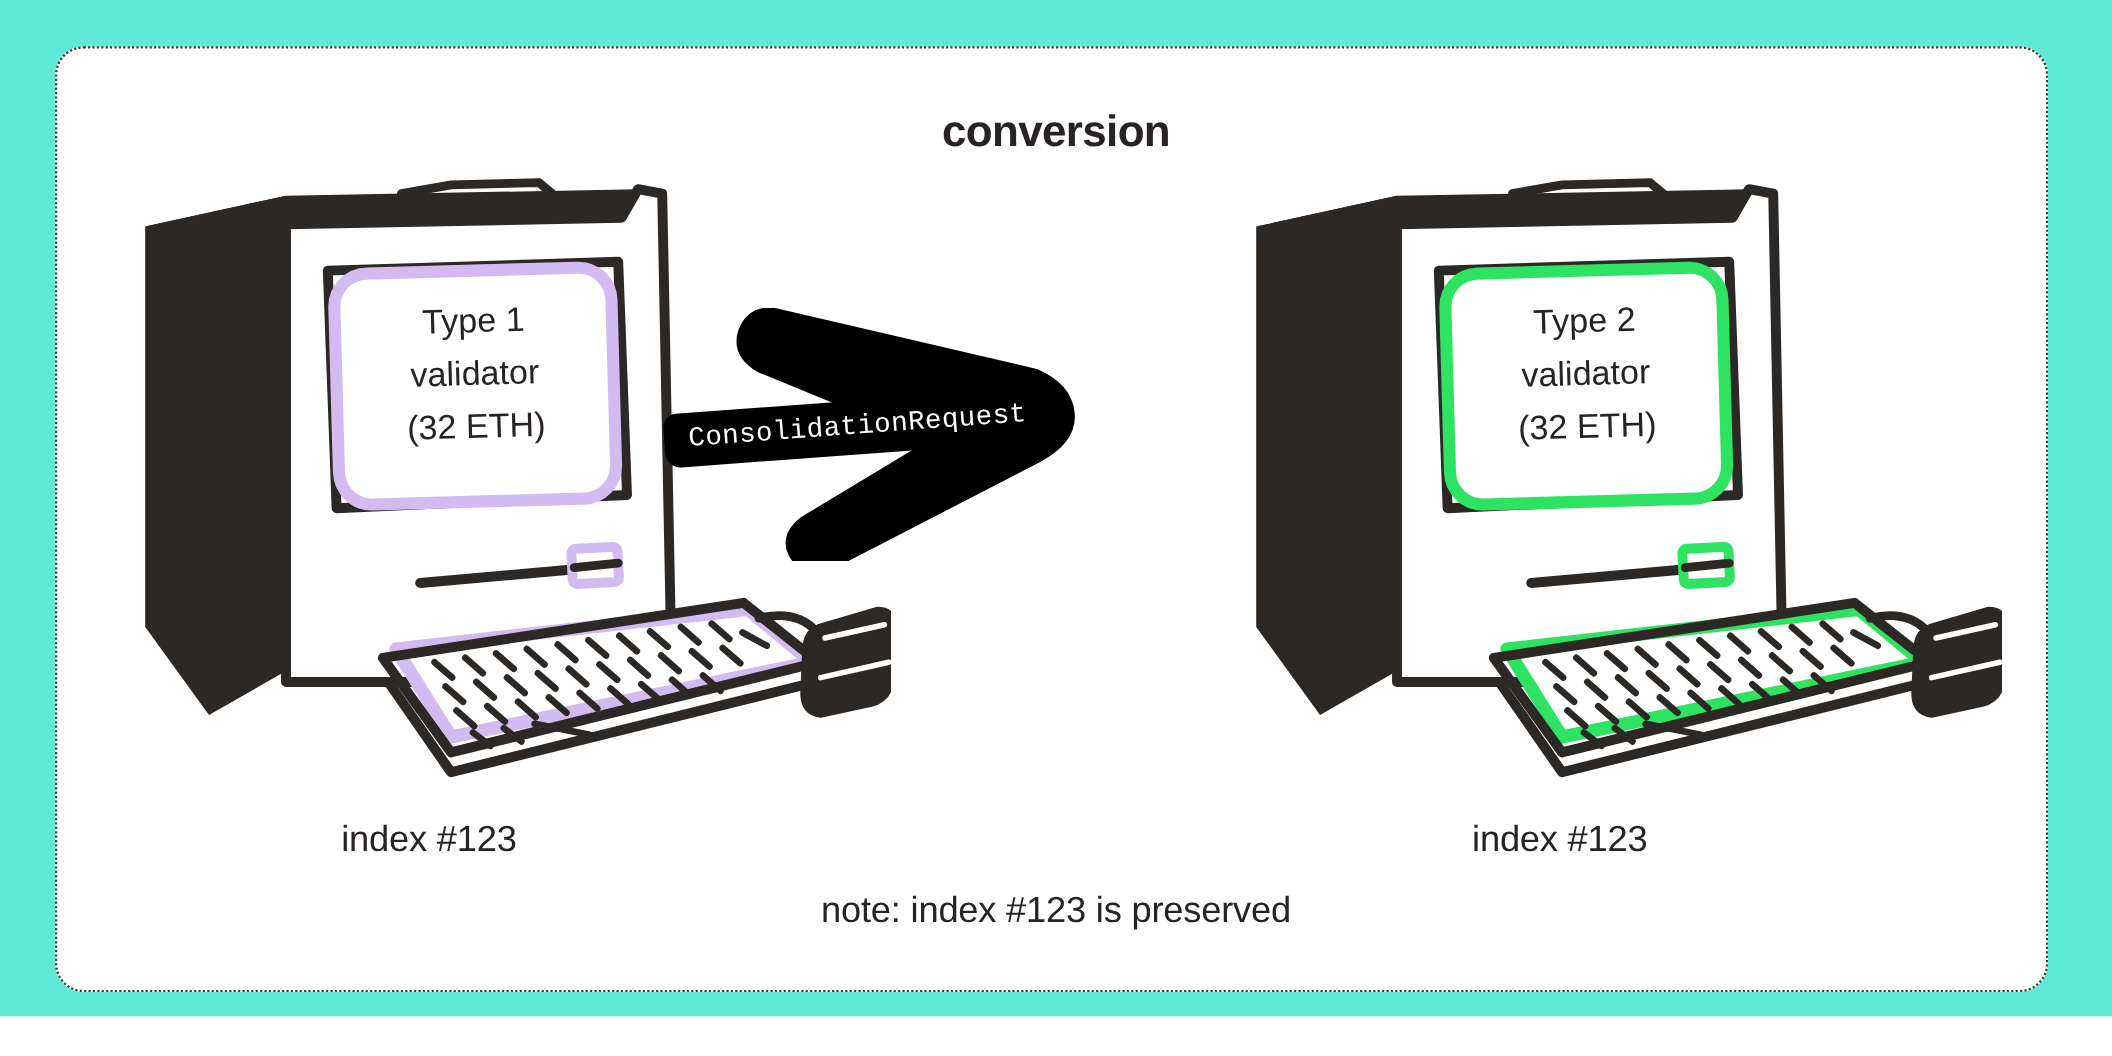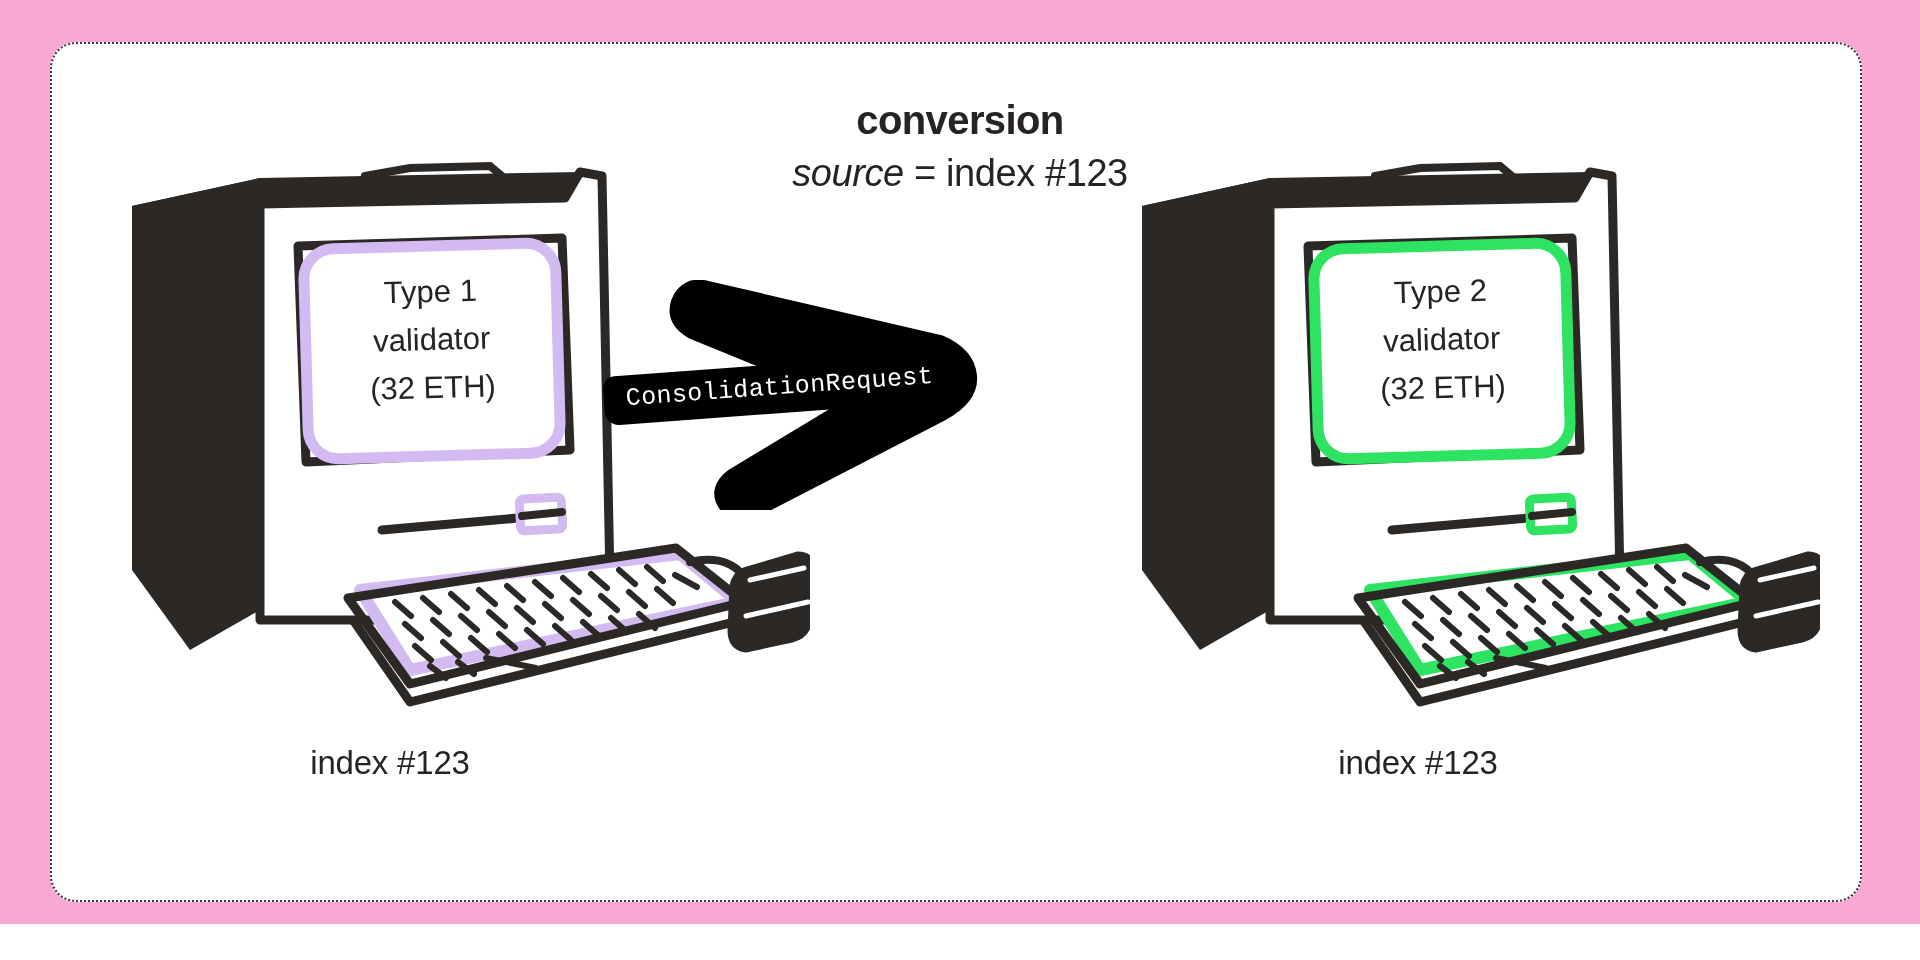--- a/index.html
+++ b/index.html
@@ -12,21 +12,21 @@
     height: 960px;
     font-family: "Liberation Sans", sans-serif;
     color: #262322;
     overflow: hidden;
   }
 
   #canvas {
     position: relative;
     width: 1920px;
     height: 924px;
-    background: #f9a8d4;
+    background: #5eead4;
   }
 
   
   #card-frame {
     position: absolute;
     left: 50px;
     top: 42px;
     width: 1812px;
     height: 860px;
     box-sizing: border-box;
@@ -128,23 +128,20 @@
 </head>
 <body>
 
 <div id="canvas">
 
   <div id="card-frame" style="border-color: rgb(58, 58, 58); border-style: dotted;"></div>
 
   <div id="header-block">
     <span id="conversion-title">conversion</span>
 
-    <span class="param-line">
-      <span class="param-key">source</span><span> = </span><span>index #123</span>
-    </span>
 
   </div>
 
   <div class="computer" id="computer-left">
     <svg viewBox="0 0 700 560" xmlns="http://www.w3.org/2000/svg">
       <g>
 
         <path d="M22 56 L150 28 L150 460 L80 500 L22 420 Z" fill="#2B2825"></path>
         <path d="M22 56 L150 28 L470 22 L455 48 L150 54 Z" fill="#2B2825"></path>
 
@@ -233,14 +230,15 @@
                Z" fill="#000000" stroke="#000000" stroke-width="14" stroke-linejoin="round"></path>
     </svg>
   </div>
 
   <div id="request-banner" style="background: rgb(0, 0, 0); color: rgb(255, 255, 255);">ConsolidationRequest</div>
 
   <div class="index-caption" id="index-left">index #123</div>
 
   <div class="index-caption" id="index-right">index #123</div>
 
+  <div id="note-line">note: index #123 is preserved</div>
 
 </div>
 
 </body></html>

